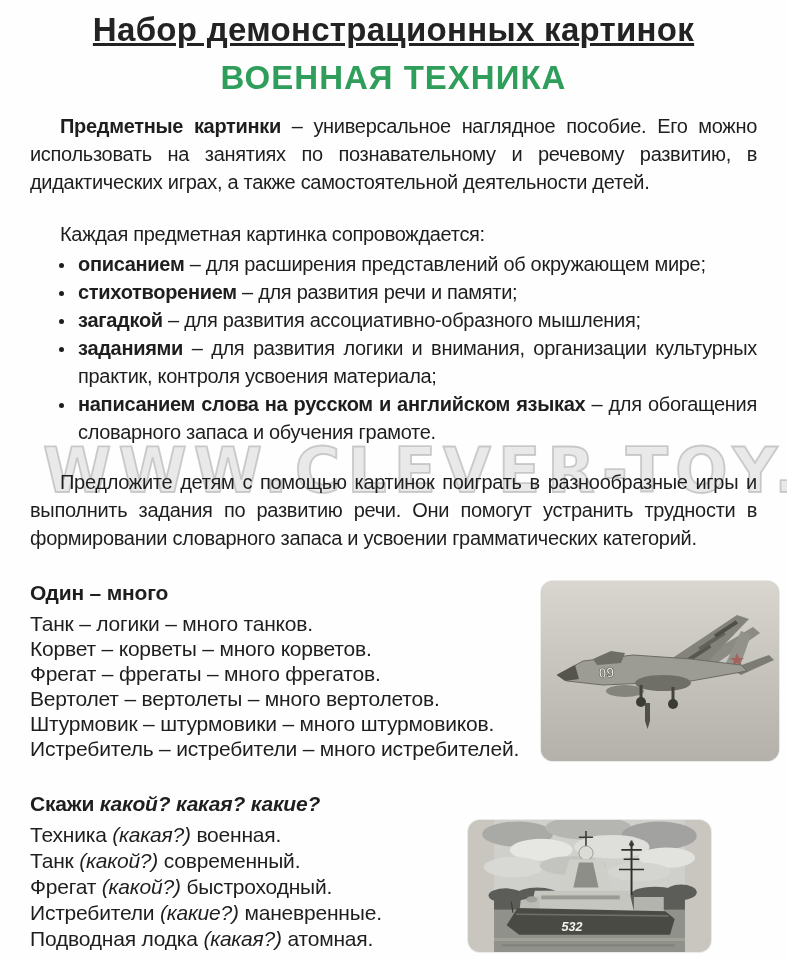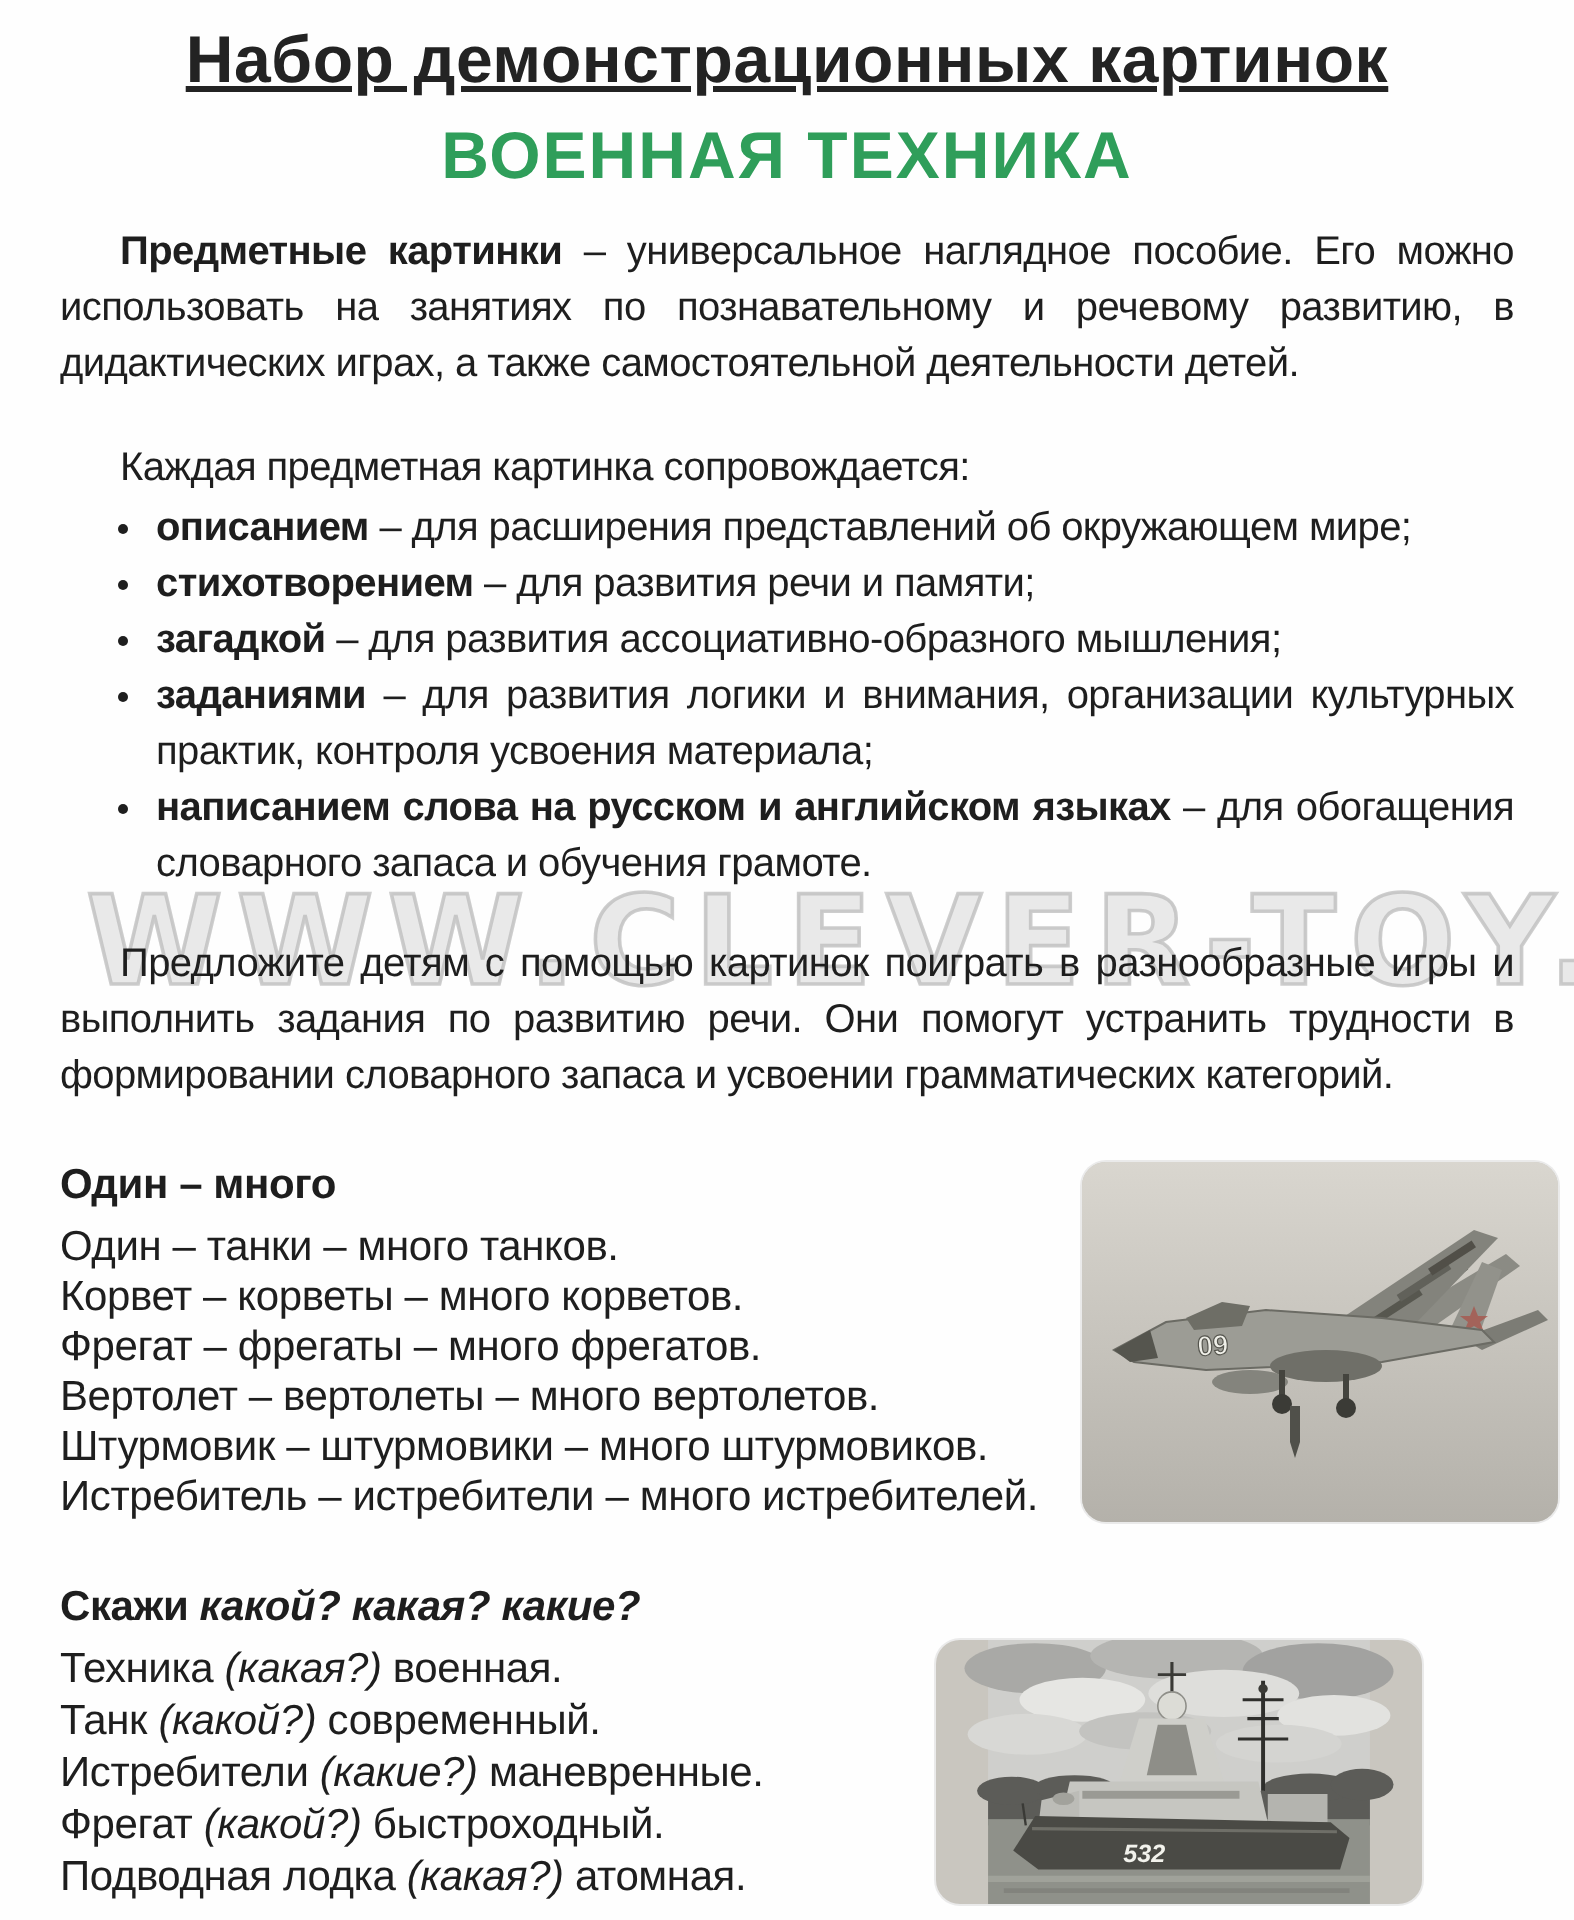--- a/index.html
+++ b/index.html
@@ -101,21 +101,21 @@
   </ul>
 
   <div class="suggest">
     <div class="watermark">WWW.CLEVER-TOY.RU</div>
     <p class="para">Предложите детям с помощью картинок поиграть в разнообразные игры и выполнить задания по развитию речи. Они помогут устранить трудности в формировании словарного запаса и усвоении грамматических категорий.</p>
   </div>
 
   <div class="row row1">
     <div class="col">
       <h3 class="sec">Один – много</h3>
-      <div class="line">Один – танки – много танков.</div>
+      <div class="line">Танк – логики – много танков.</div>
       <div class="line">Корвет – корветы – много корветов.</div>
       <div class="line">Фрегат – фрегаты – много фрегатов.</div>
       <div class="line">Вертолет – вертолеты – много вертолетов.</div>
       <div class="line">Штурмовик – штурмовики – много штурмовиков.</div>
       <div class="line">Истребитель – истребители – много истребителей.</div>
     </div>
 
     <div class="photo photo-plane">
       <svg viewBox="0 0 238 180" xmlns="http://www.w3.org/2000/svg">
         <defs>
@@ -162,22 +162,22 @@
         </g>
       </svg>
     </div>
   </div>
 
   <div class="row row2">
     <div class="col">
       <h3 class="sec"><span>Скажи</span> <span class="ital">какой? какая? какие?</span></h3>
       <div class="line"><span>Техника</span> <span class="q">(какая?)</span> <span>военная.</span></div>
       <div class="line"><span>Танк</span> <span class="q">(какой?)</span> <span>современный.</span></div>
+      <div class="line"><span>Фрегат</span> <span class="q">(какой?)</span> <span>быстроходный.</span></div>
       <div class="line"><span>Истребители</span> <span class="q">(какие?)</span> <span>маневренные.</span></div>
-      <div class="line"><span>Фрегат</span> <span class="q">(какой?)</span> <span>быстроходный.</span></div>
       <div class="line"><span>Подводная лодка</span> <span class="q">(какая?)</span> <span>атомная.</span></div>
     </div>
 
     <div class="photo photo-ship">
       <svg viewBox="0 0 243 168" xmlns="http://www.w3.org/2000/svg">
 
         <rect x="0" y="0" width="243" height="120" fill="#cfcfcc"></rect>
         <g>
           <ellipse cx="30" cy="18" rx="45" ry="16" fill="#a9a9a6"></ellipse>
           <ellipse cx="120" cy="10" rx="55" ry="15" fill="#b5b5b2"></ellipse>

